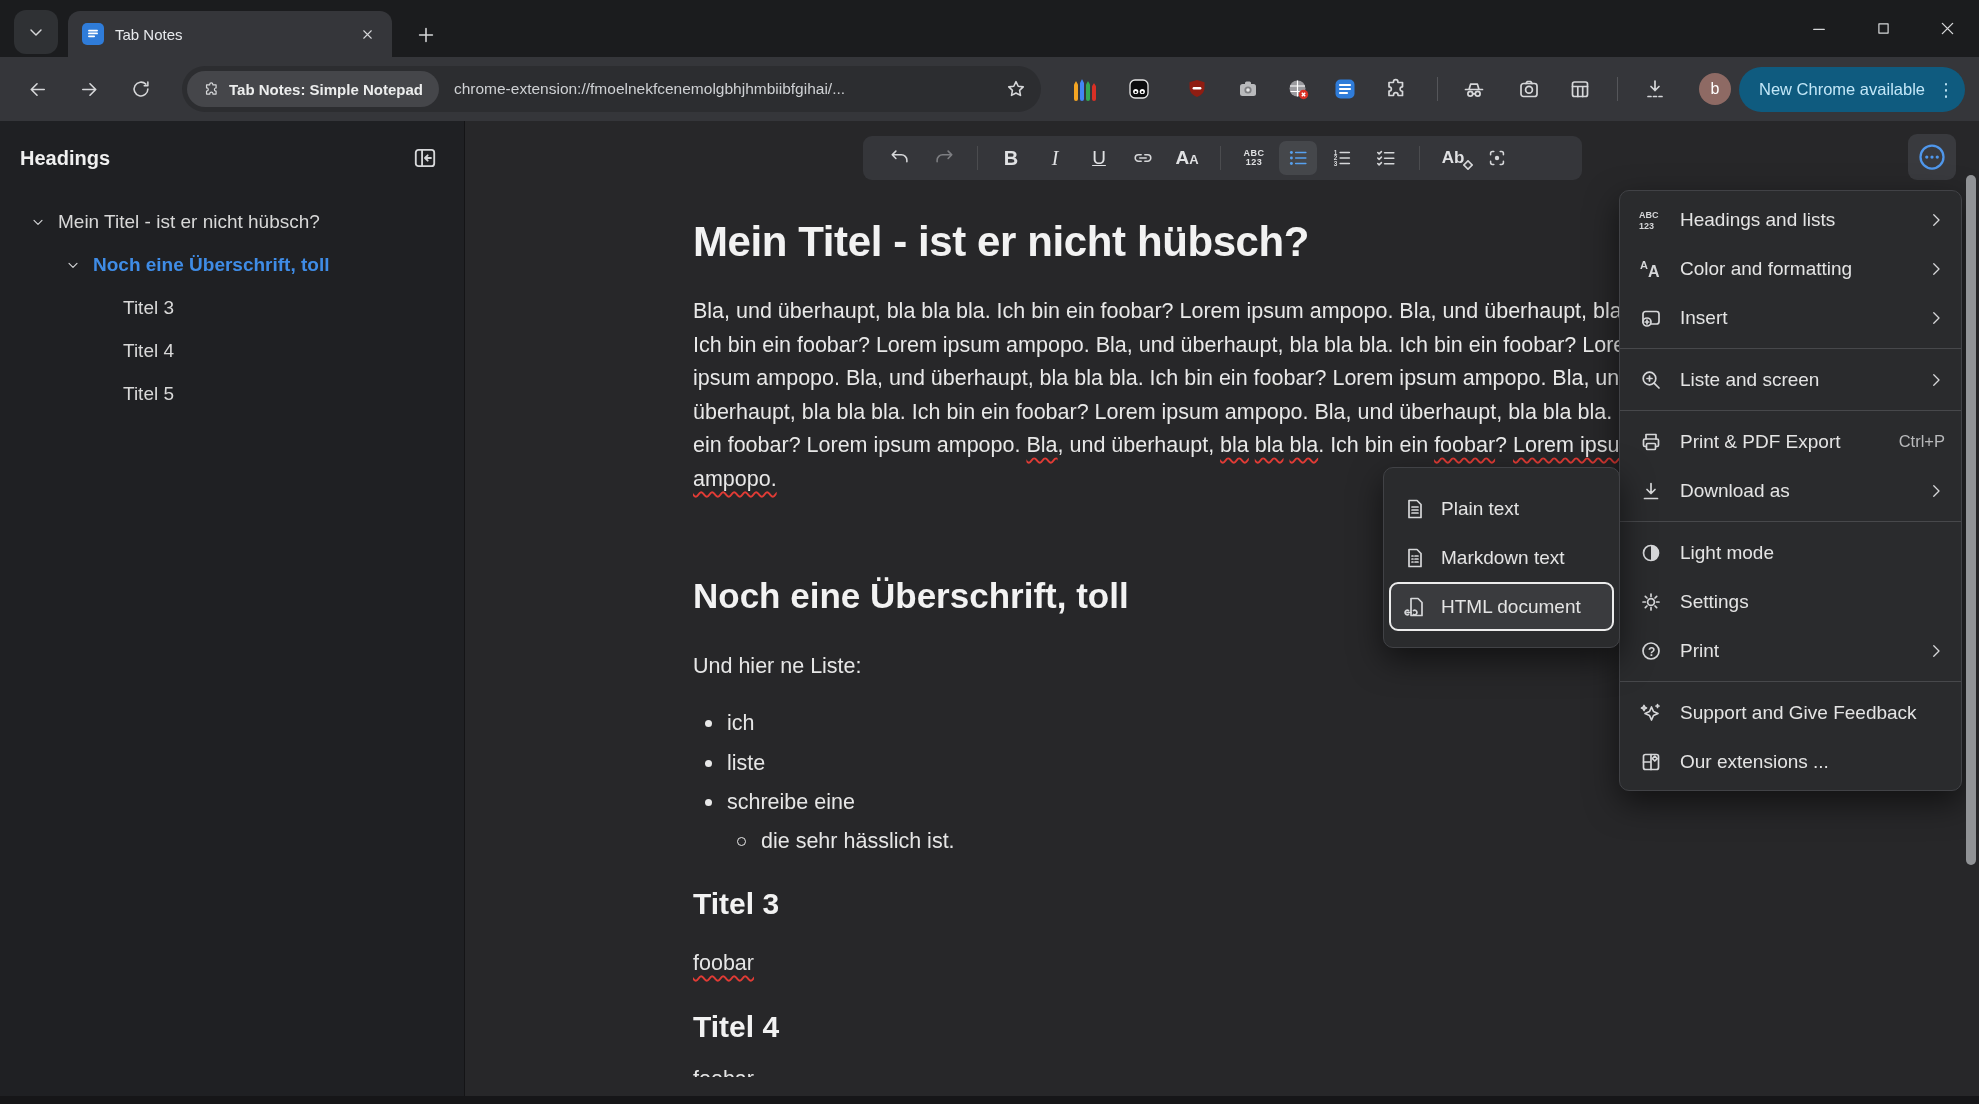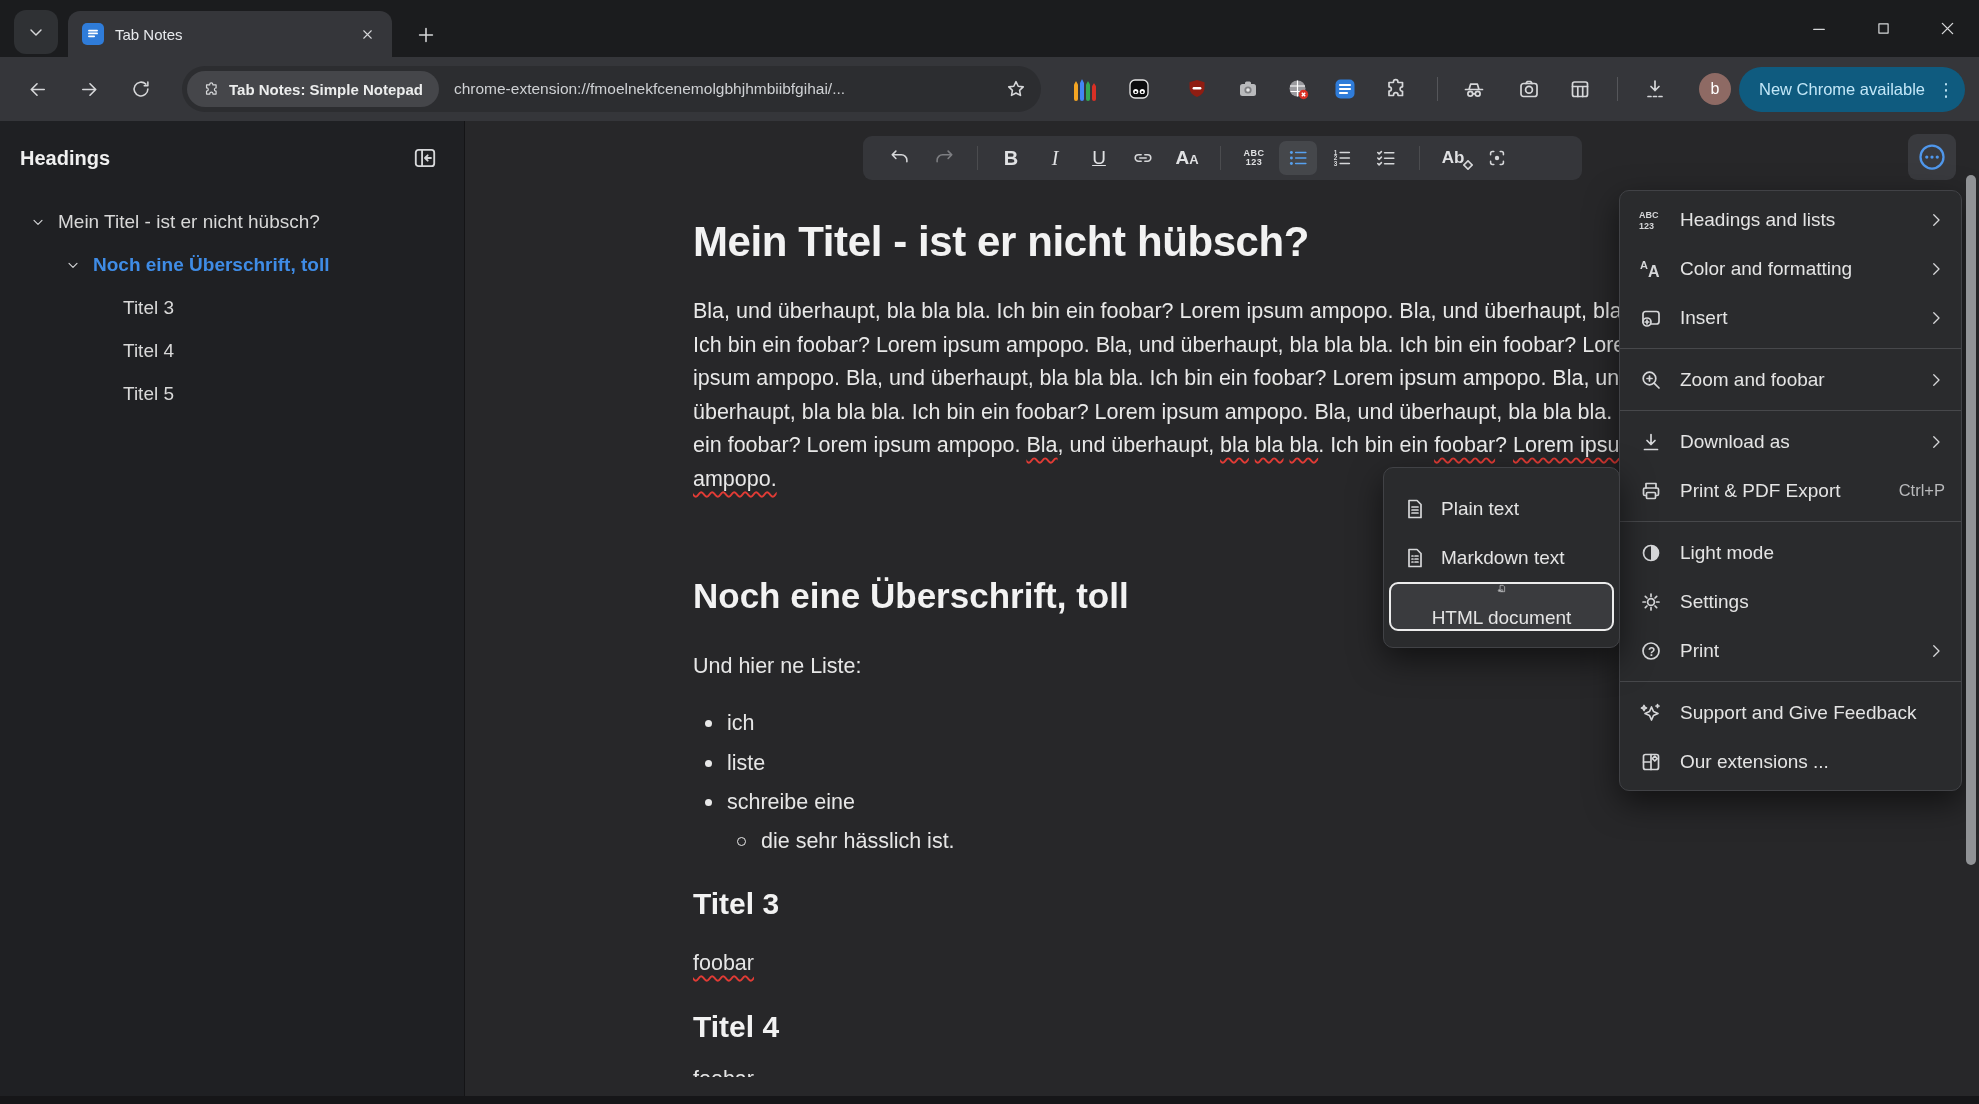--- a/index.html
+++ b/index.html
@@ -91,21 +91,21 @@
         border-radius:10px;box-sizing:border-box;padding:4px 0;box-shadow:0 12px 32px rgba(0,0,0,.55);z-index:30;}
   .menu-item{height:49px;display:flex;align-items:center;padding:0 16px 0 18px;gap:16px;font-size:19px;color:#e4e4e4;}
   .mi-icon{width:26px;display:flex;justify-content:center;flex:none;}
   .mi-label{flex:1;white-space:nowrap;}
   .mi-right{color:#b9babc;font-size:16.5px;flex:none;}
   .menu-divider{height:1px;background:#47484b;margin:6px 0;}
   .submenu{position:absolute;left:1383px;top:467px;width:237px;background:#2a2b2d;border:1px solid #414246;
            border-radius:10px;box-sizing:border-box;padding:16px 5px;box-shadow:0 12px 32px rgba(0,0,0,.55);z-index:31;}
   .sm-item{height:49px;display:flex;align-items:center;gap:14px;padding:0 12px;font-size:19px;color:#e4e4e4;
            border-radius:9px;border:2px solid transparent;box-sizing:border-box;}
-  .sm-item.selected{background:#3a3b3e;border-color:#ececec;flex-direction:column;}
+  .sm-item.selected{background:#3a3b3e;border-color:#ececec;}
 
   .scroll-thumb{position:absolute;left:1966px;top:175px;width:10px;height:690px;background:#919396;border-radius:5px;z-index:40;}
   .bottom-strip{position:absolute;left:0;bottom:0;width:100%;height:8px;background:#161618;}
 </style>
 </head>
 <body>
 
 <div class="screen">
 
   <div class="titlebar">
@@ -471,47 +471,47 @@
         </svg>
       </div>
       <div class="menu-divider"></div>
       <div class="menu-item">
         <span class="mi-icon">
           <svg width="24" height="24" viewBox="0 0 24 24">
             <circle class="ic" cx="10.5" cy="10.5" r="6.3"></circle>
             <path class="ic" d="M15.3 15.3L20 20M10.5 8v5M8 10.5h5"></path>
           </svg>
         </span>
-        <span class="mi-label">Zoom and foobar</span>
+        <span class="mi-label">Liste and screen</span>
         <svg width="18" height="18" viewBox="0 0 24 24">
           <path class="ic" stroke="#bfc0c2" d="M9 5l7 7-7 7"></path>
         </svg>
       </div>
       <div class="menu-divider"></div>
+      <div class="menu-item">
+        <span class="mi-icon">
+          <svg width="24" height="24" viewBox="0 0 24 24">
+            <path class="ic" d="M7 9V4.5h10V9"></path>
+            <rect class="ic" x="4.5" y="9" width="15" height="7.5" rx="1.5"></rect>
+            <rect x="7.5" y="13.5" width="9" height="6" rx="1" fill="#2a2b2d" stroke="#d6d7d9" stroke-width="1.7"></rect>
+          </svg>
+        </span>
+        <span class="mi-label">Print &amp; PDF Export</span>
+        <span class="mi-right">Ctrl+P</span>
+      </div>
       <div class="menu-item">
         <span class="mi-icon">
           <svg width="24" height="24" viewBox="0 0 24 24">
             <path class="ic" d="M12 4.5v9.5M8 10.5l4 4 4-4M5.5 19.5h13"></path>
           </svg>
         </span>
         <span class="mi-label">Download as</span>
         <svg width="18" height="18" viewBox="0 0 24 24">
           <path class="ic" stroke="#bfc0c2" d="M9 5l7 7-7 7"></path>
         </svg>
-      </div>
-      <div class="menu-item">
-        <span class="mi-icon">
-          <svg width="24" height="24" viewBox="0 0 24 24">
-            <path class="ic" d="M7 9V4.5h10V9"></path>
-            <rect class="ic" x="4.5" y="9" width="15" height="7.5" rx="1.5"></rect>
-            <rect x="7.5" y="13.5" width="9" height="6" rx="1" fill="#2a2b2d" stroke="#d6d7d9" stroke-width="1.7"></rect>
-          </svg>
-        </span>
-        <span class="mi-label">Print &amp; PDF Export</span>
-        <span class="mi-right">Ctrl+P</span>
       </div>
       <div class="menu-divider"></div>
       <div class="menu-item">
         <span class="mi-icon">
           <svg width="24" height="24" viewBox="0 0 24 24">
             <circle class="ic" cx="12" cy="12" r="7.5"></circle>
             <path d="M12 4.5a7.5 7.5 0 0 1 0 15z" fill="#d6d7d9"></path>
           </svg>
         </span>
         <span class="mi-label">Light mode</span>

